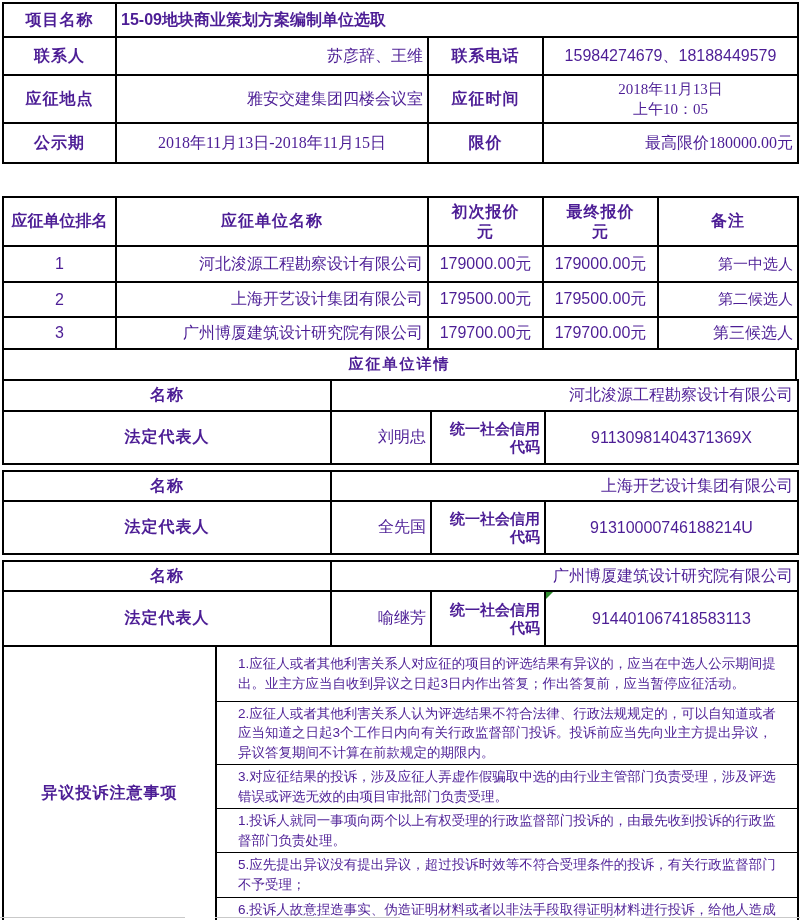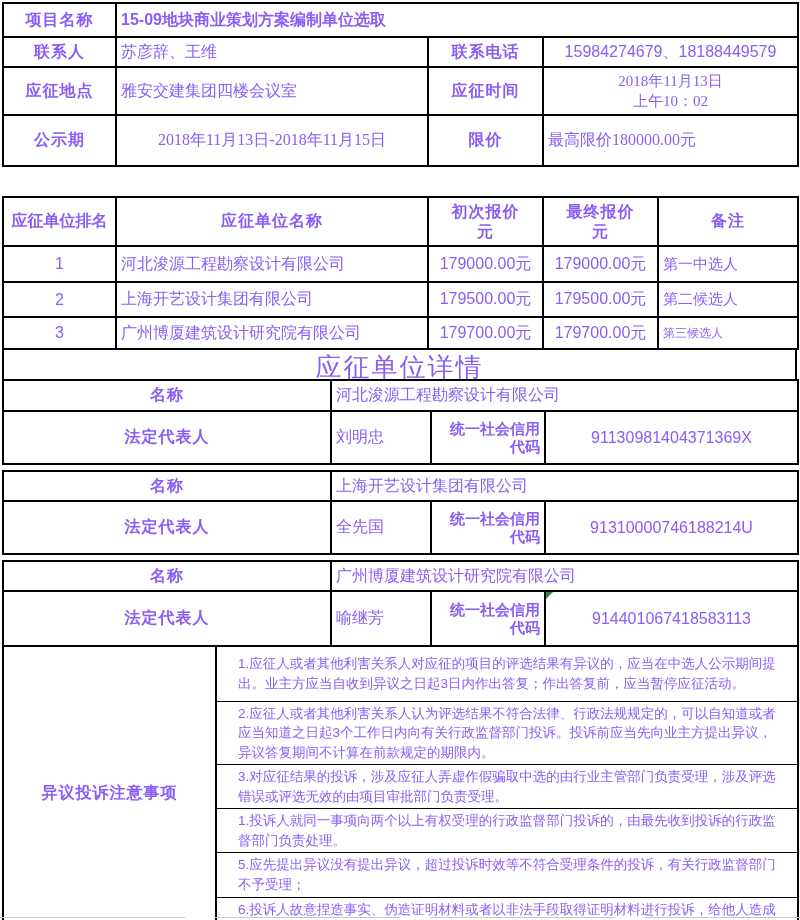--- a/index.html
+++ b/index.html
@@ -1,27 +1,27 @@
 <!DOCTYPE html>
 <html><head>
 <meta charset="utf-8">
 <style>
   html,body{margin:0;padding:0;background:#ffffff;}
   .sheet{position:relative;width:800px;height:920px;background:#ffffff;overflow:hidden;
-         font-family:"Liberation Sans","DejaVu Sans",sans-serif;color:#8b5cf6;}
+         font-family:"Liberation Sans","DejaVu Sans",sans-serif;color:#4c1d95;}
   table{border-collapse:collapse;table-layout:fixed;position:absolute;left:2px;width:795px;background:#ffffff;}
   td{border:2px solid #000000;padding:0 4px;overflow:hidden;vertical-align:middle;box-sizing:border-box;}
   .lbl{font-weight:bold;text-align:center;font-size:16px;letter-spacing:1px;}
   .valboldleft{font-weight:bold;font-size:16px;text-align:left;}
   .serif{font-family:"Liberation Serif","DejaVu Serif",serif;}
-  .serifc{font-family:"Liberation Serif","DejaVu Serif",serif;font-size:16px;text-align:left;}
+  .serifc{font-family:"Liberation Serif","DejaVu Serif",serif;font-size:16px;text-align:right;}
   .serifl{font-family:"Liberation Serif","DejaVu Serif",serif;font-size:16px;text-align:left;}
   .numc{font-size:16px;text-align:center;}
   .datec{font-family:"Liberation Serif","DejaVu Serif",serif;font-size:15px;text-align:center;line-height:1.35;}
-  .section-title{font-weight:normal;font-size:26px;text-align:center;letter-spacing:2px;}
+  .section-title{font-weight:bold;font-size:15px;text-align:center;letter-spacing:2px;}
   .codelbl{font-weight:bold;font-size:15px;text-align:right;line-height:1.2;}
   .notes-td{border:1px solid #000000;font-size:13.5px;line-height:1.45;text-align:left;padding:2px 21px;}
   .notes-table{border:2px solid #000000;}
   .note-label{border:2px solid #000000;font-weight:bold;font-size:16px;text-align:center;letter-spacing:1px;}
   .rel{position:relative;}
   .err-tri{position:absolute;top:0;left:0;width:0;height:0;
            border-top:7px solid #2e8b2e;border-right:7px solid transparent;}
   .grid-remnant{position:absolute;left:0;top:917px;width:800px;height:1px;
     background:repeating-linear-gradient(90deg,#c9c9c9 0 185px,#ffffff 185px 215px);}
 </style>
@@ -35,36 +35,36 @@
         <col style="width:113px">
         <col style="width:312px">
         <col style="width:115px">
         <col style="width:255px">
       </colgroup>
     <tbody>
         <tr style="height:34px">
       <td class="lbl">项目名称</td>
       <td class="valboldleft" colspan="3">15-09地块商业策划方案编制单位选取</td>
     </tr>
-    <tr style="height:30px">
+    <tr style="height:38px">
       <td class="lbl">联系人</td>
       <td class="serifc">苏彦辞、王维</td>
       <td class="lbl">联系电话</td>
       <td class="numc">15984274679、18188449579</td>
     </tr>
     <tr style="height:48px">
       <td class="lbl">应征地点</td>
       <td class="serifc">雅安交建集团四楼会议室</td>
       <td class="lbl">应征时间</td>
       <td class="datec">
         <div>2018年11月13日</div>
-        <div>上午10：02</div>
-      </td>
-    </tr>
-    <tr style="height:51px">
+        <div>上午10：05</div>
+      </td>
+    </tr>
+    <tr style="height:40px">
       <td class="lbl">公示期</td>
       <td class="numc serif">2018年11月13日-2018年11月15日</td>
       <td class="lbl">限价</td>
       <td class="serifc">最高限价180000.00元</td>
     </tr>
   </tbody>
     </table>
 
   <table style="top:196px;">
     <colgroup>
@@ -100,21 +100,21 @@
       <td class="serifc">上海开艺设计集团有限公司</td>
       <td class="numc">179500.00元</td>
       <td class="numc">179500.00元</td>
       <td class="serifc" style="font-size:15px">第二候选人</td>
     </tr>
     <tr style="height:32px">
       <td class="numc">3</td>
       <td class="serifc">广州博厦建筑设计研究院有限公司</td>
       <td class="numc">179700.00元</td>
       <td class="numc">179700.00元</td>
-      <td class="serifc" style="font-size:12px">第三候选人</td>
+      <td class="serifc" style="font-size:16px">第三候选人</td>
     </tr>
   </tbody>
     </table>
 
   <table style="top:348px;">
     <tbody>
         <tr style="height:31px">
       <td class="section-title">应征单位详情</td>
     </tr>
   </tbody>

